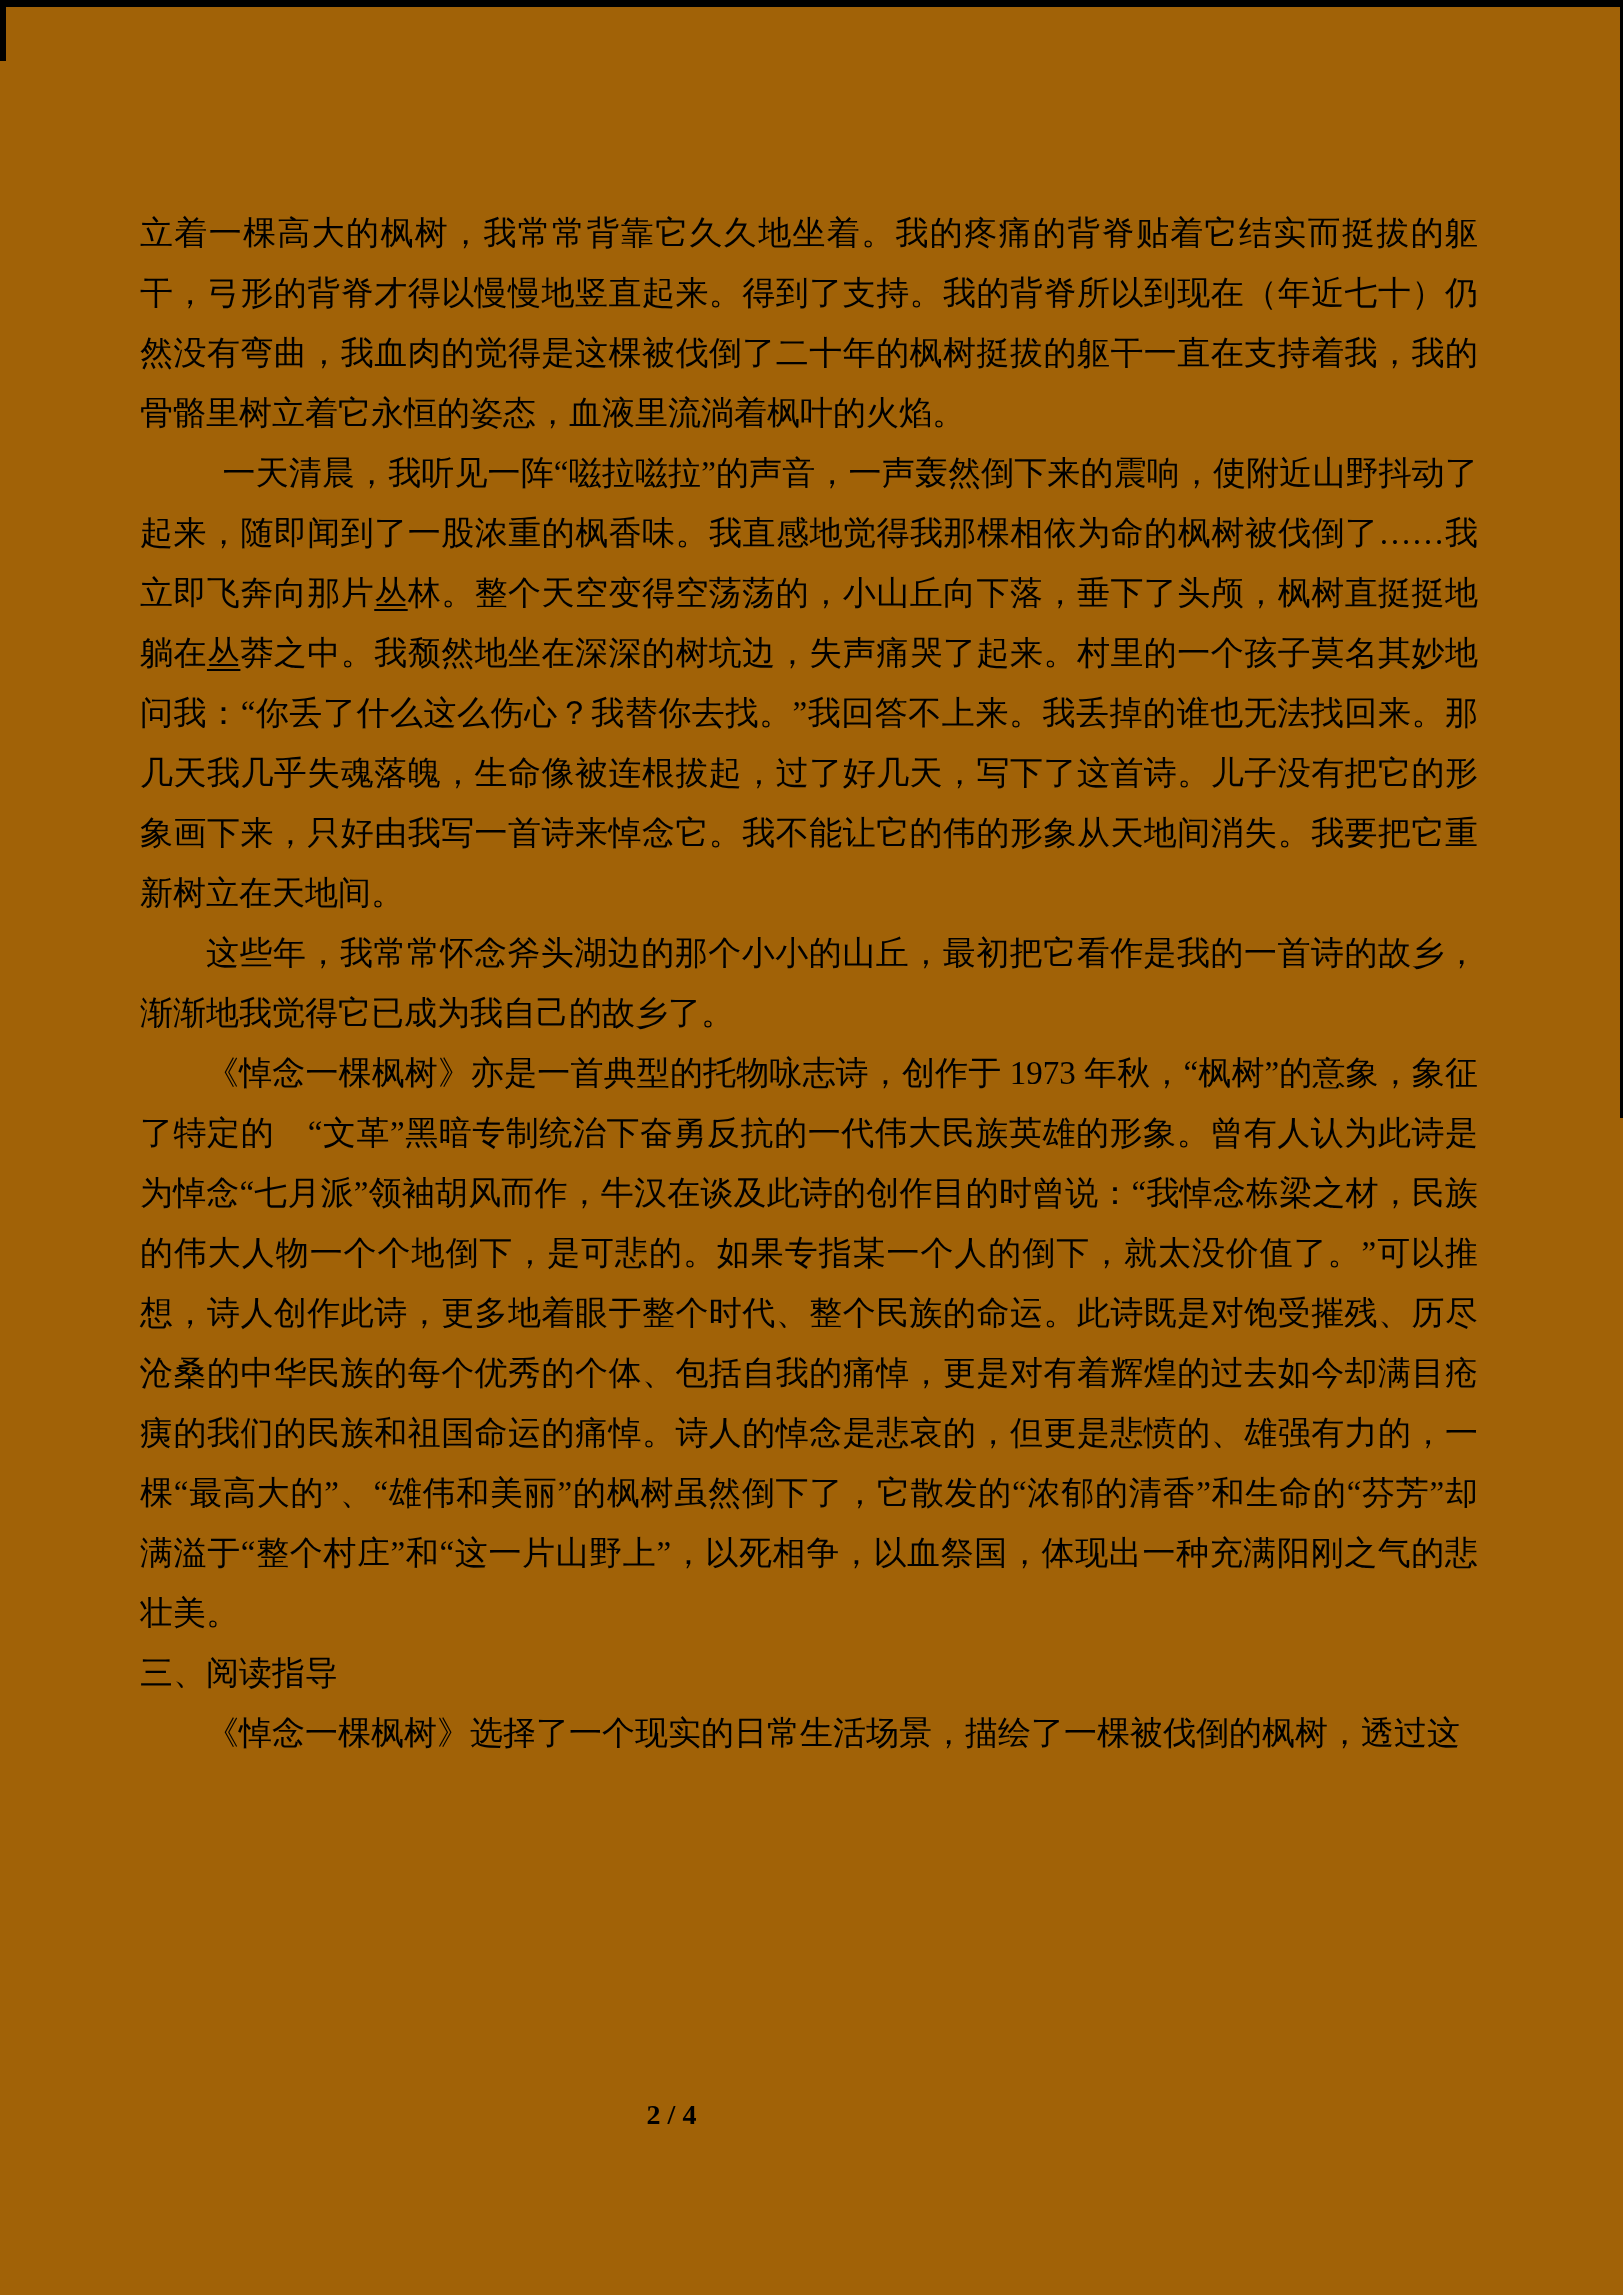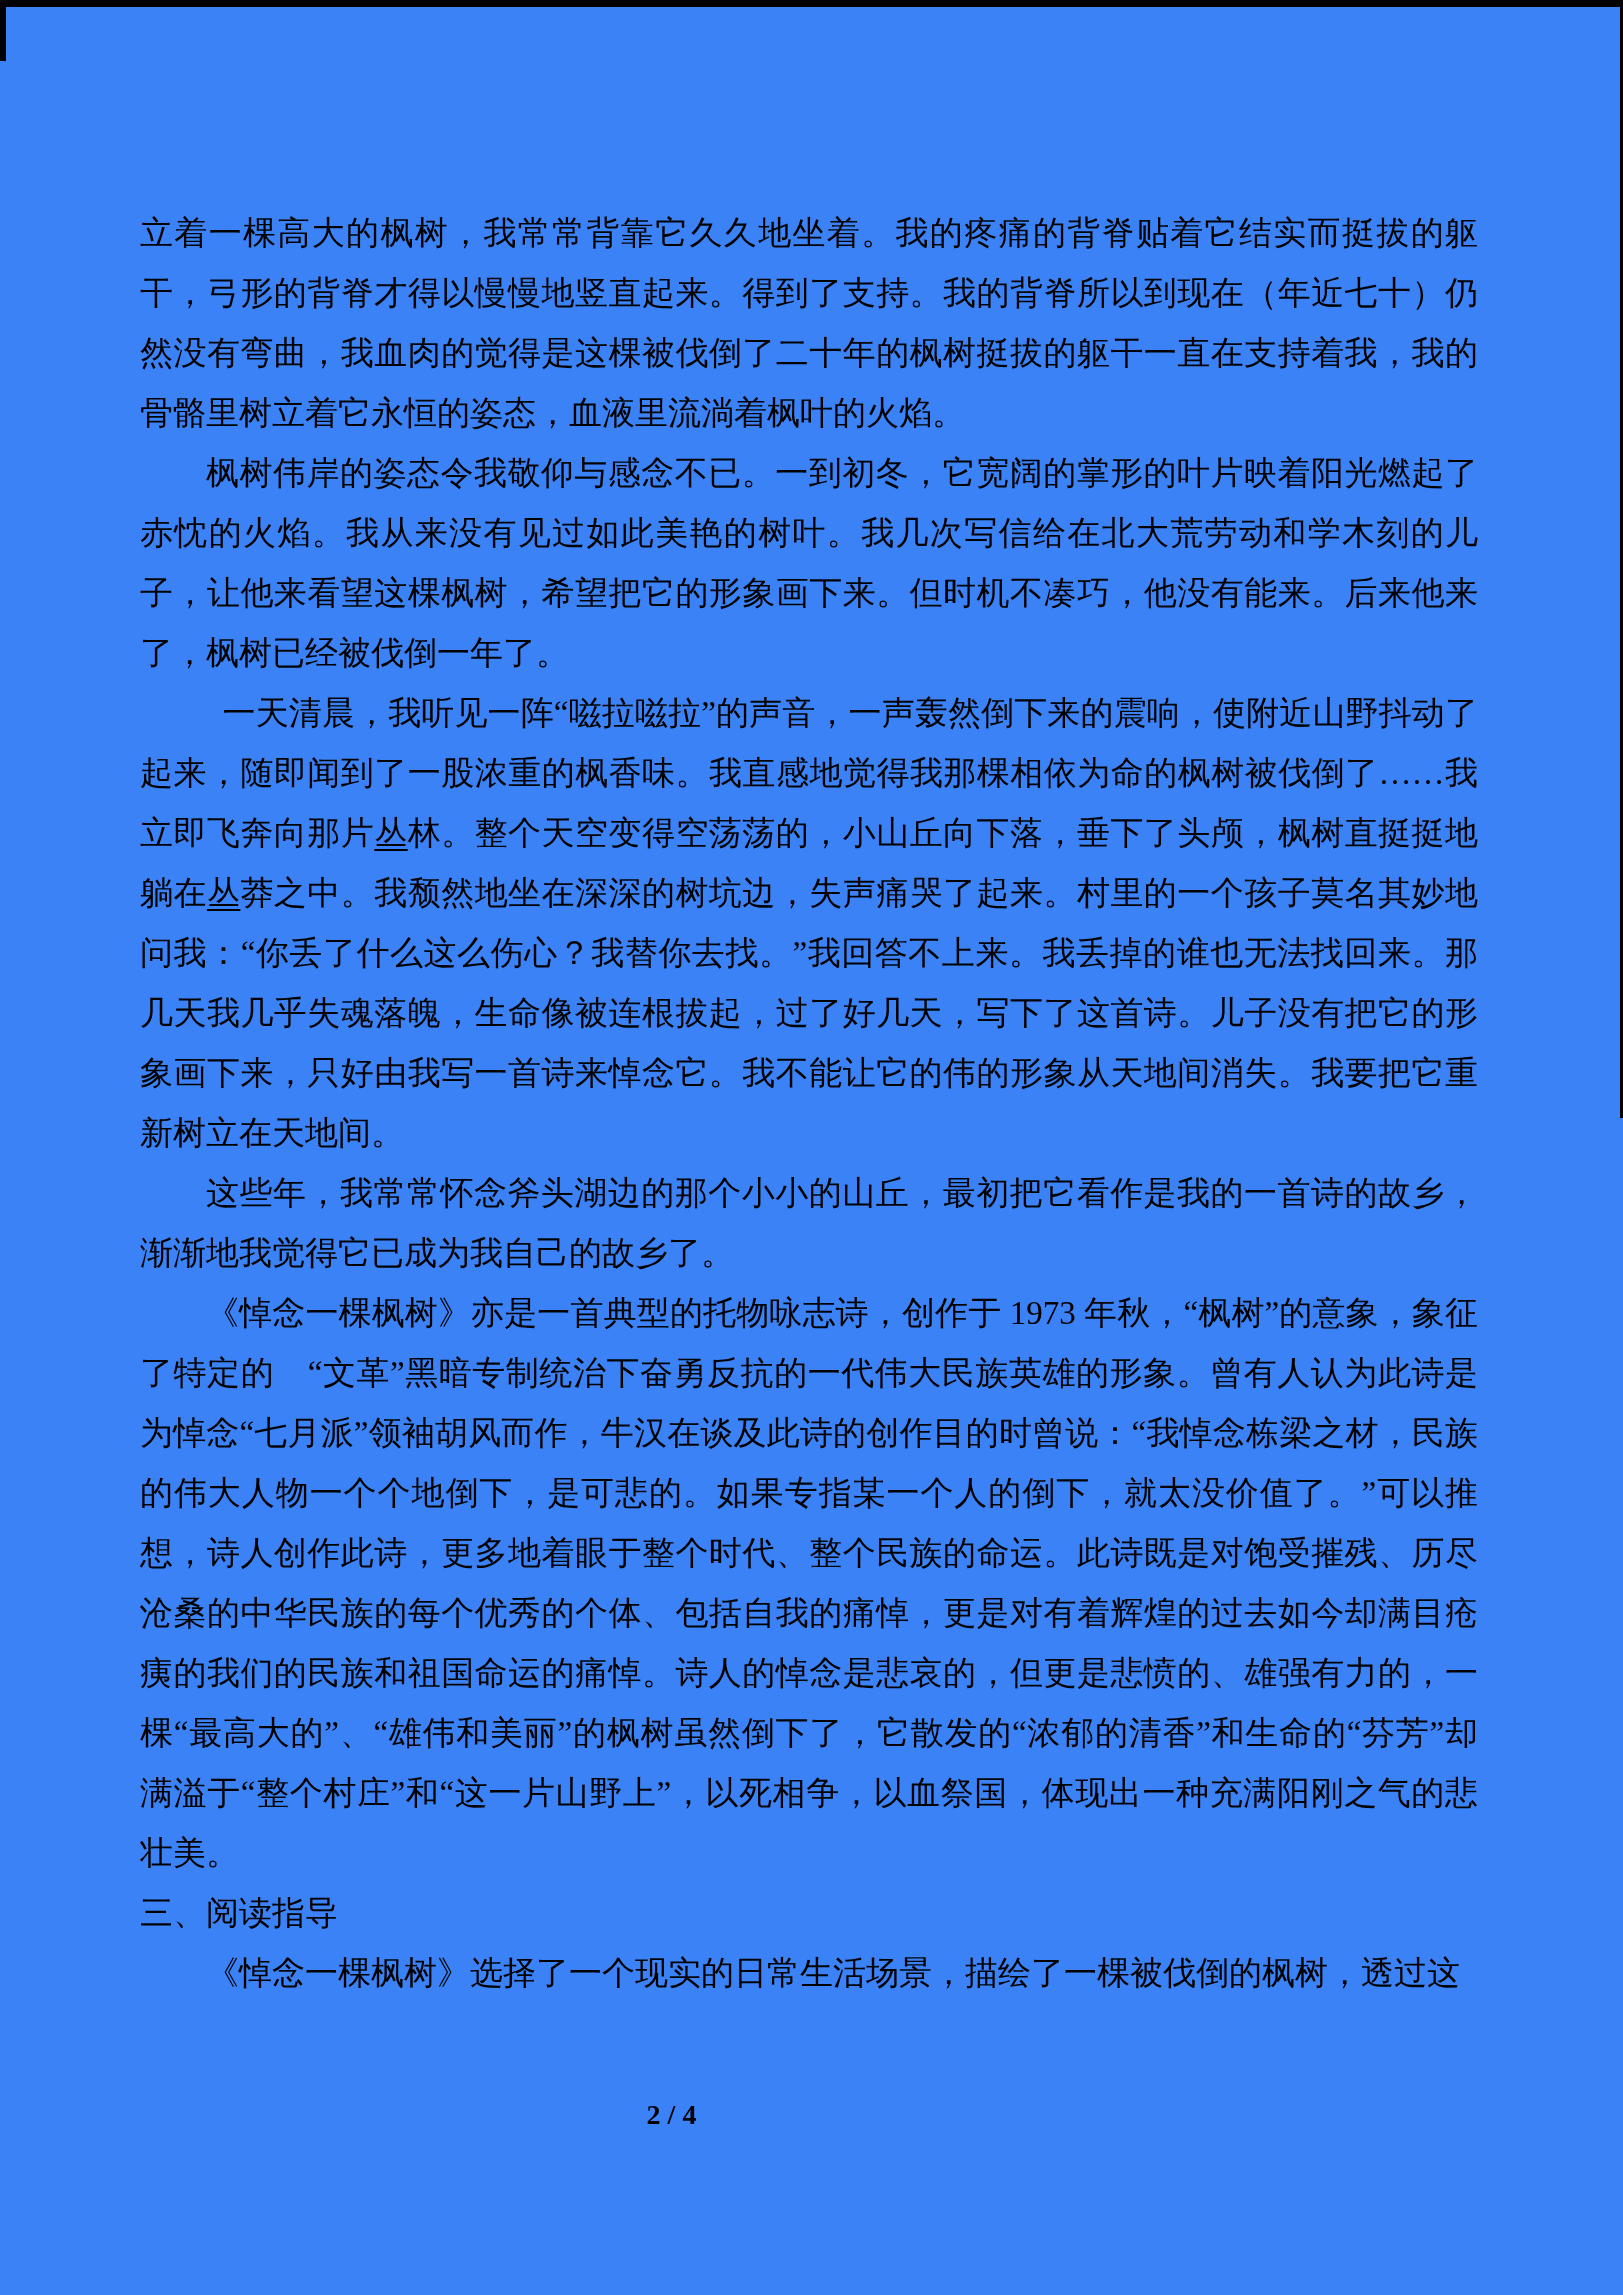--- a/index.html
+++ b/index.html
@@ -11,21 +11,21 @@
     height: 2295px;
     background: #ffffff;
     position: relative;
     overflow: hidden;
     color: #000000;
     font-family: "Liberation Serif", "DejaVu Serif", serif;
   }
   .page {
     position: absolute;
     inset: 0;
-    background: #3b82f6;
+    background: #a16207;
   }
   .edge {
     position: absolute;
     background: #000000;
   }
   .edge-top    { top: 0; left: 0; width: 1623px; height: 6.8px; }
   .edge-left   { top: 0; left: 0; width: 5.5px; height: 61px; }
   .edge-right  { top: 0; right: 0; width: 3.4px; height: 1118px; }
   .content {
     position: absolute;
@@ -70,21 +70,20 @@
 </head>
 <body>
 
 <div class="page">
   <div class="edge edge-top"></div>
   <div class="edge edge-left"></div>
   <div class="edge edge-right"></div>
 
   <div class="content" id="paragraphs">
       <p class="para body" style="text-indent: 0em;"><span class="seg">立着一棵高大的枫树，我常常背靠它久久地坐着。我的疼痛的背脊贴着它结实而挺拔的躯干，弓形的背脊才得以慢慢地竖直起来。得到了支持。我的背脊所以到现在（年近七十）仍然没有弯曲，我血肉的觉得是这棵被伐倒了二十年的枫树挺拔的躯干一直在支持着我，我的骨骼里树立着它永恒的姿态，血液里流淌着枫叶的火焰。</span></p>
-      <p class="para body" style="text-indent: 2em;"><span class="seg">枫树伟岸的姿态令我敬仰与感念不已。一到初冬，它宽阔的掌形的叶片映着阳光燃起了赤忱的火焰。我从来没有见过如此美艳的树叶。我几次写信给在北大荒劳动和学木刻的儿子，让他来看望这棵枫树，希望把它的形象画下来。但时机不凑巧，他没有能来。后来他来了，枫树已经被伐倒一年了。</span></p>
       <p class="para body" style="text-indent: 2.5em;"><span class="seg">一天清晨，我听见一阵“嗞拉嗞拉”的声音，一声轰然倒下来的震响，使附近山野抖动了起来，随即闻到了一股浓重的枫香味。我直感地觉得我那棵相依为命的枫树被伐倒了……我立即飞奔向那片</span><span class="seg underline">丛</span><span class="seg">林。整个天空变得空荡荡的，小山丘向下落，垂下了头颅，枫树直挺挺地躺在</span><span class="seg underline">丛</span><span class="seg">莽之中。我颓然地坐在深深的树坑边，失声痛哭了起来。村里的一个孩子莫名其妙地问我：“你丢了什么这么伤心？我替你去找。”我回答不上来。我丢掉的谁也无法找回来。那几天我几乎失魂落魄，生命像被连根拔起，过了好几天，写下了这首诗。儿子没有把它的形象画下来，只好由我写一首诗来悼念它。我不能让它的伟的形象从天地间消失。我要把它重新树立在天地间。</span></p>
       <p class="para body" style="text-indent: 2em;"><span class="seg">这些年，我常常怀念斧头湖边的那个小小的山丘，最初把它看作是我的一首诗的故乡，渐渐地我觉得它已成为我自己的故乡了。</span></p>
       <p class="para body" style="text-indent: 2em;"><span class="seg">《悼念一棵枫树》亦是一首典型的托物咏志诗，创作于 1973 年秋，“枫树”的意象，象征了特定的　“文革”黑暗专制统治下奋勇反抗的一代伟大民族英雄的形象。曾有人认为此诗是为悼念“七月派”领袖胡风而作，牛汉在谈及此诗的创作目的时曾说：“我悼念栋梁之材，民族的伟大人物一个个地倒下，是可悲的。如果专指某一个人的倒下，就太没价值了。”可以推想，诗人创作此诗，更多地着眼于整个时代、整个民族的命运。此诗既是对饱受摧残、历尽沧桑的中华民族的每个优秀的个体、包括自我的痛悼，更是对有着辉煌的过去如今却满目疮痍的我们的民族和祖国命运的痛悼。诗人的悼念是悲哀的，但更是悲愤的、雄强有力的，一棵“最高大的”、“雄伟和美丽”的枫树虽然倒下了，它散发的“浓郁的清香”和生命的“芬芳”却满溢于“整个村庄”和“这一片山野上”，以死相争，以血祭国，体现出一种充满阳刚之气的悲壮美。</span></p>
       <p class="para heading" style="text-indent: 0em;"><span class="seg">三、阅读指导</span></p>
       <p class="para body" style="text-indent: 2em;"><span class="seg">《悼念一棵枫树》选择了一个现实的日常生活场景，描绘了一棵被伐倒的枫树，透过这</span></p>
     </div>
 
   <div class="footer">
     <span class="page-number">2 / 4</span>
   </div>

